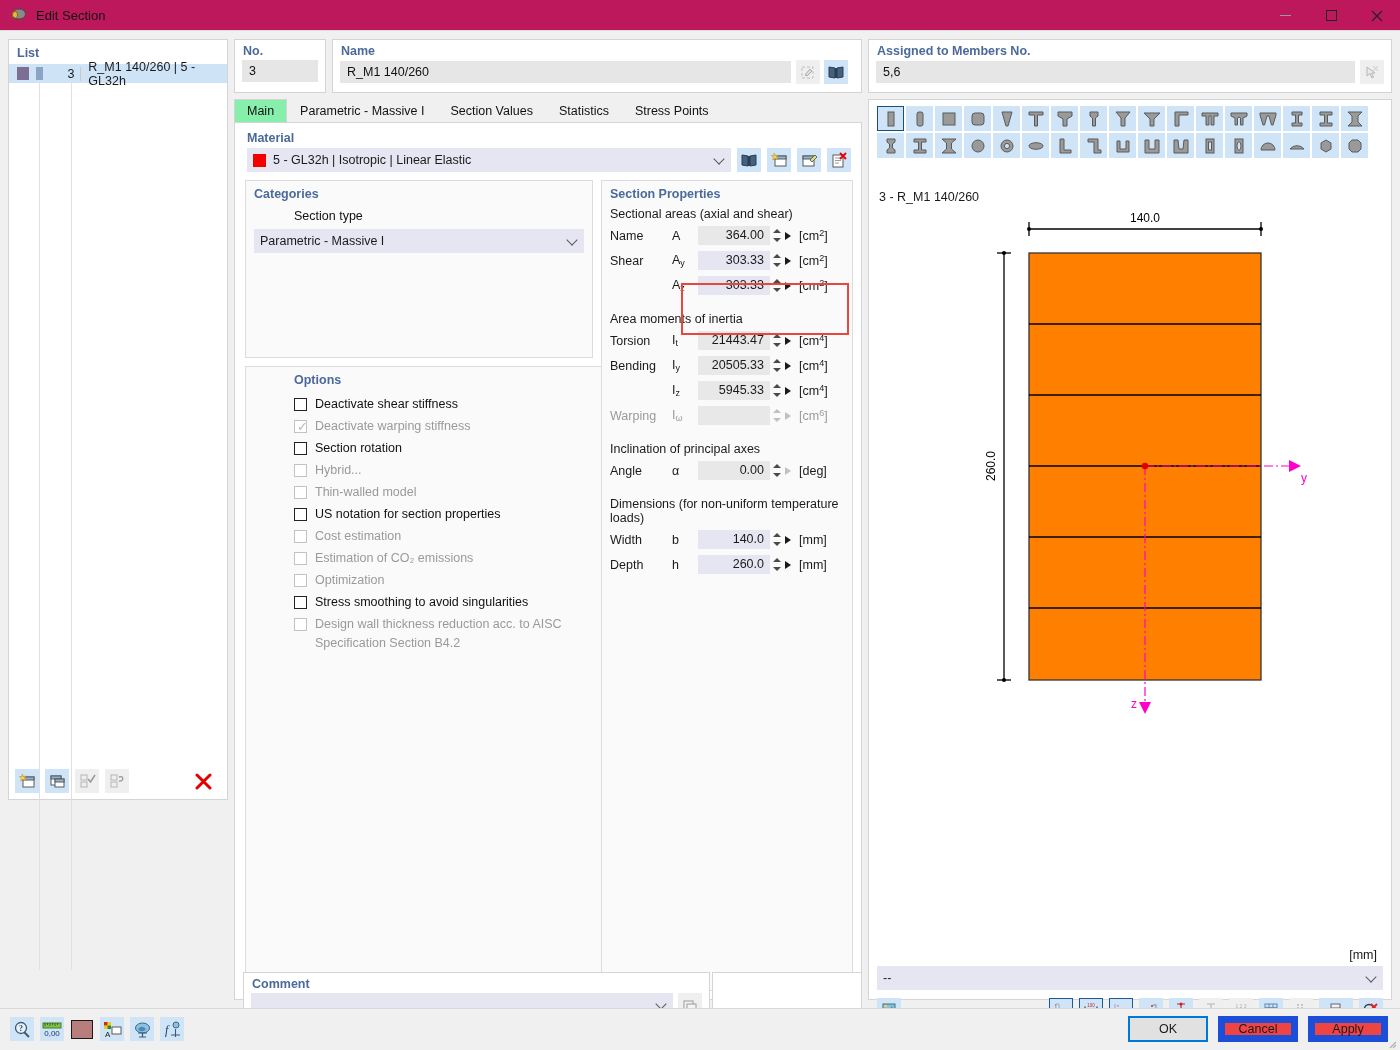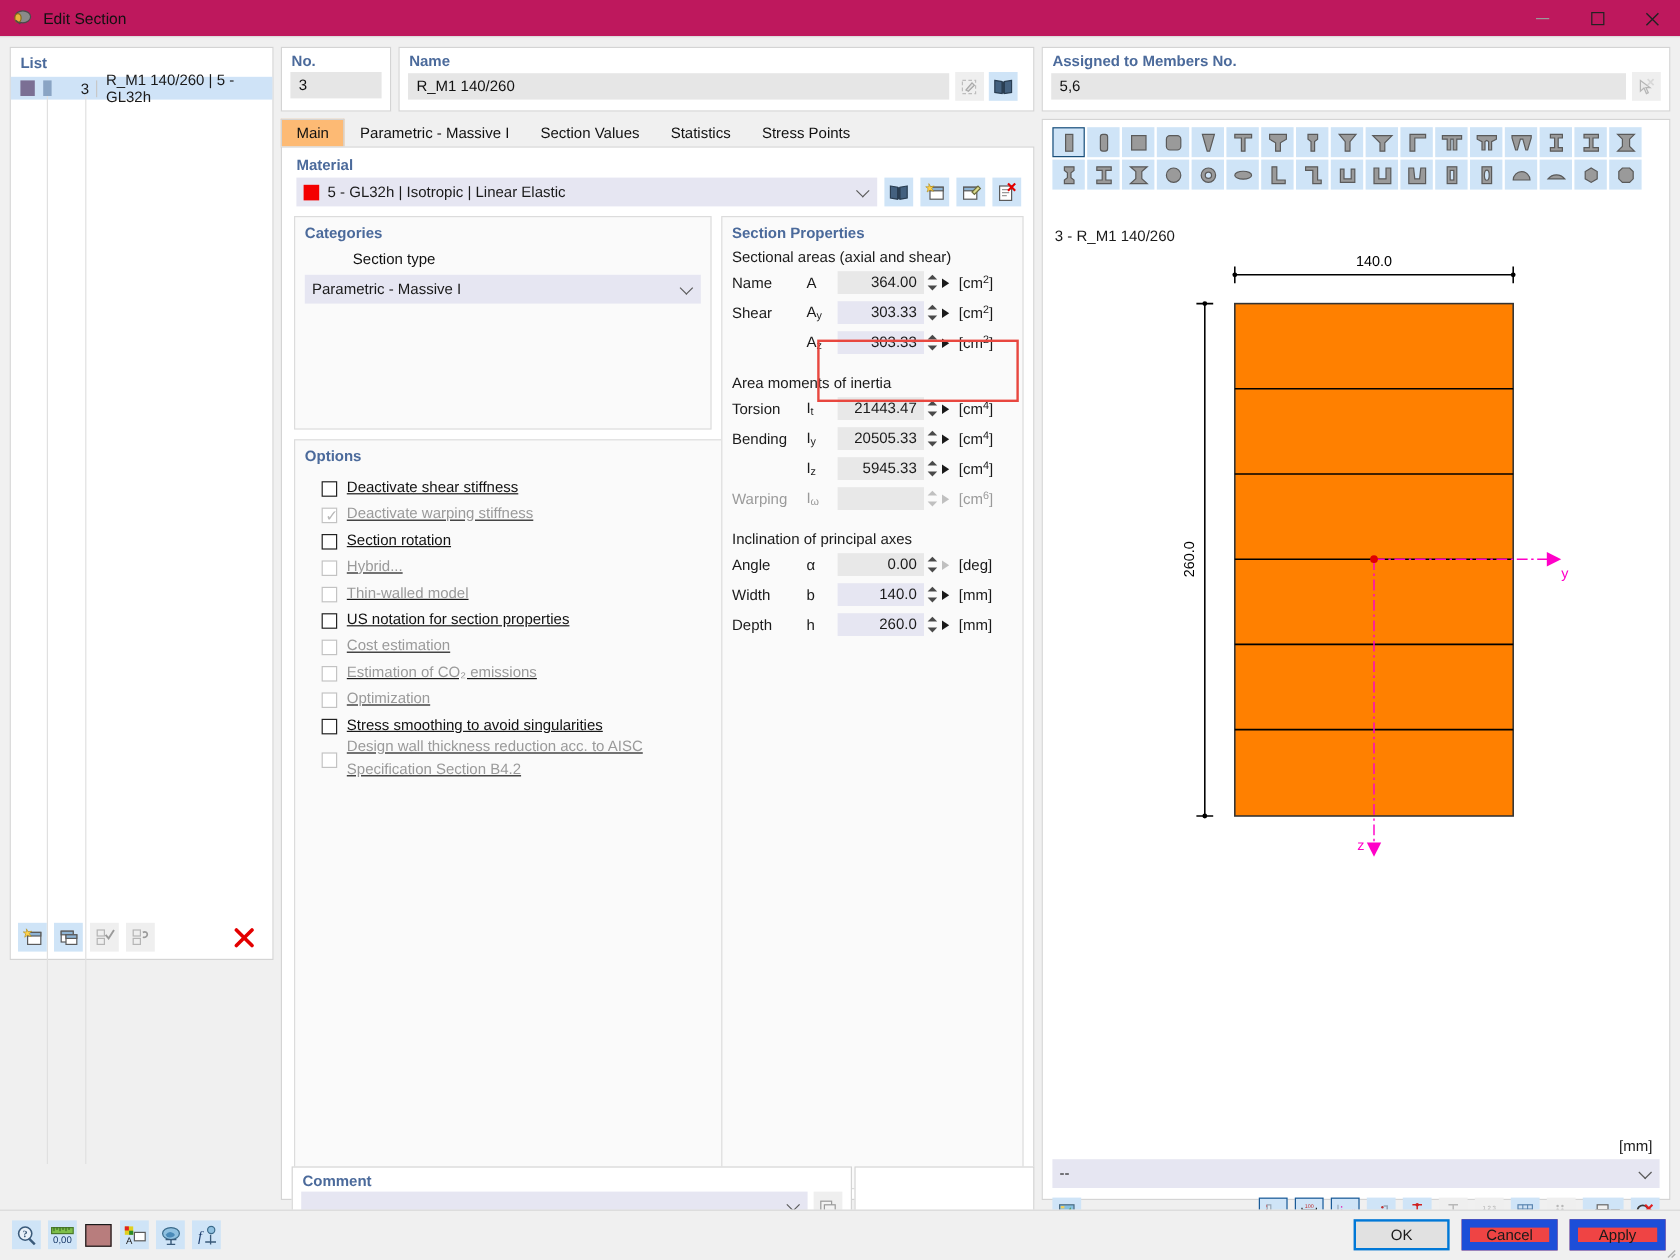--- a/index.html
+++ b/index.html
@@ -61,47 +61,47 @@
   #namepanel { left:332px; top:8px; width:530px; height:54px; }
   #assignpanel { left:868px; top:8px; width:524px; height:54px; }
   .fieldlbl { padding:4px 8px 2px 8px; }
   .tf { background:#e6e6e6; border:none; height:22px; line-height:22px; padding:0 7px;
         font-size:12.5px; color:#111; }
 
   
   #tabs { position:absolute; left:234px; top:68px; width:1158px; height:24px; display:flex; }
   .tab { height:24px; line-height:23px; padding:0 12px; font-size:12.5px; color:#111;
          border:1px solid transparent; border-bottom:none; cursor:default; }
-  .tab.active { background:#fdba74; border-color:#d4d4d4; }
+  .tab.active { background:#86efac; border-color:#d4d4d4; }
 
   
   #mainpanel { left:234px; top:91px; width:628px; height:878px; }
 
   #matlbl { position:absolute; left:12px; top:8px; }
   #matrow { position:absolute; left:12px; top:25px; right:10px; height:24px; display:flex; align-items:center; }
   .combo { background:#e6e6f2; height:24px; display:flex; align-items:center; padding:0 6px;
            font-size:12.5px; position:relative; }
   .combo .chev { position:absolute; right:8px; top:7px; width:8px; height:8px;
                  border-right:1.4px solid #5a5a5a; border-bottom:1.4px solid #5a5a5a;
                  transform:rotate(45deg); }
   .matswatch { width:13px;height:13px;background:#f40000;margin-right:7px; }
 
   
   #catbox { position:absolute; left:10px; top:57px; width:348px; height:178px;
             background:#fafafa; border:1px solid #dcdcdc; }
   #optbox { position:absolute; left:10px; top:243px; width:360px; height:625px;
-            background:#fafafa; border:1px solid #dcdcdc; }
+            background:#fafafa; border:1px solid #dcdcdc;padding-left:40px; }
   #propbox { position:absolute; left:366px; top:57px; width:252px; height:811px;
              background:#fafafa; border:1px solid #dcdcdc; }
 
   .boxlbl { padding:6px 0 0 8px; }
   .sublbl { font-size:12.5px; color:#111; }
 
   
-  .cbrow { display:flex; align-items:center; margin:0 0 0 22px; height:22px;text-decoration:underline; }
+  .cbrow { display:flex; align-items:flex-start; margin:0 0 0 8px; height:22px; }
   .cbrow.tall { height:34px; }
   .cb { width:13px;height:13px;border:1.4px solid #222;background:#fff;margin-right:8px;
         margin-top:3px; flex:none; }
   .cb.dis { border-color:#c3c3c3; }
   .cbtxt { font-size:12.5px; color:#111; line-height:19px; }
   .cbtxt.dis { color:#9a9a9a; }
   .checkglyph { position:relative; }
   .checkglyph span { position:absolute; left:2px; top:-2px; font-size:13px; color:#b8b8b8; }
 
   
@@ -477,20 +477,21 @@
         <div class="psym">α</div>
         <div class="pnum">0.00</div>
         <div class="spin">
             <div class="u"></div>
             <div class="d"></div>
           </div>
         <div class="arrw dis"></div>
         <div class="punit">[deg]</div>
       </div>
 
+      <div class="secthead" style="padding-top:14px;">Dimensions (for non-uniform temperature loads)</div>
       <div class="prow">
         <div class="plabel">Width</div>
         <div class="psym">b</div>
         <div class="pnum lilac">140.0</div>
         <div class="spin">
             <div class="u"></div>
             <div class="d"></div>
           </div>
         <div class="arrw"></div>
         <div class="punit">[mm]</div>

